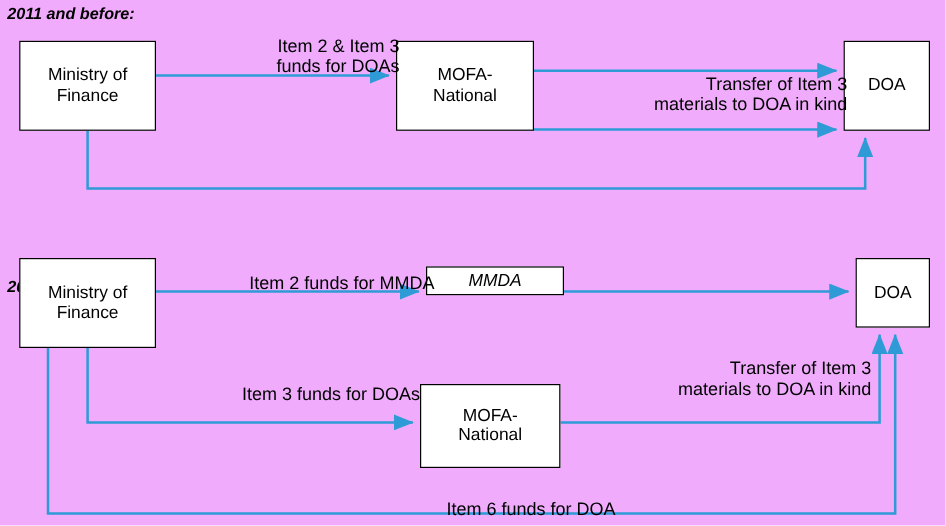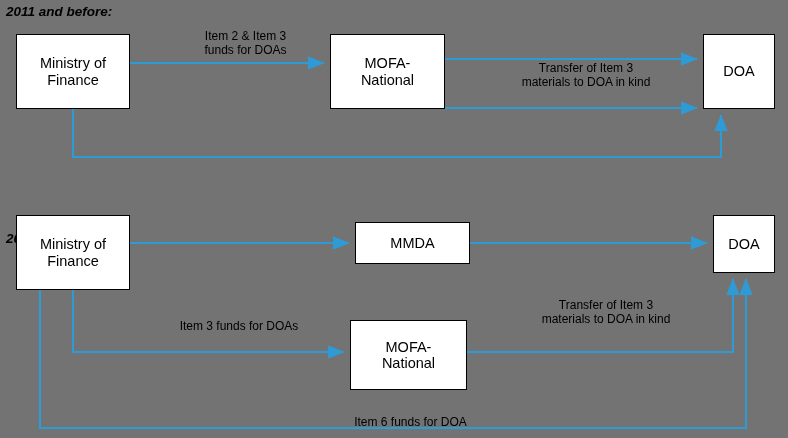--- a/index.html
+++ b/index.html
@@ -8,21 +8,21 @@
     background: #ffffff;
   }
   body {
     font-family: "Liberation Sans", sans-serif;
     color: #000000;
   }
   #stage {
     position: relative;
     width: 788px;
     height: 438px;
-    background: #737373;
+    background: #f0abfc;
     overflow: hidden;
   }
   .section-title {
     position: absolute;
     font-size: 13.5px;
     font-weight: bold;
     font-style: italic;
     color: #000;
     white-space: nowrap;
   }
@@ -36,24 +36,24 @@
     justify-content: center;
     text-align: center;
     font-size: 14.5px;
     line-height: 1.12;
     color: #000000;
     white-space: pre-line;
     z-index: 3;
   }
   .edge-label {
     position: absolute;
-    font-size: 12px;
+    font-size: 15px;
     line-height: 1.15;
     color: #000000;
-    text-align: center;
+    text-align: right;
     white-space: pre-line;
     z-index: 4;
   }
   svg.wires {
     position: absolute;
     left: 0;
     top: 0;
     width: 788px;
     height: 438px;
     z-index: 1;
@@ -97,28 +97,29 @@
   <div class="section-title" style="left:6px; top:188px;margin-top:43px;">2012:</div>
 
   <div class="node" style="left:16px; top:34px; width:114px; height:75px;">Ministry of
 Finance</div>
   <div class="node" style="left:330px; top:34px; width:115px; height:75px;">MOFA-
 National</div>
   <div class="node" style="left:703px; top:34px; width:72px; height:75px;">DOA</div>
 
   <div class="node" style="left:16px; top:215px; width:114px; height:75px;">Ministry of
 Finance</div>
-  <div class="node" style="left:355px; top:222px; width:115px; height:42px;">MMDA</div>
+  <div class="node" style="left:355px; top:222px; width:115px; height:24px;font-style:italic;">MMDA</div>
   <div class="node" style="left:350px; top:320px; width:117px; height:70px;">MOFA-
 National</div>
   <div class="node" style="left:713px; top:215px; width:62px; height:58px;">DOA</div>
 
   <div class="edge-label" style="left:158px; top:30px; width:175px;">Item 2 &amp; Item 3
 funds for DOAs</div>
   <div class="edge-label" style="left:466px; top:62px; width:240px;">Transfer of Item 3
 materials to DOA in kind</div>
 
+  <div class="edge-label" style="left:134px; top:228px; width:228px;">Item 2 funds for MMDA</div>
   <div class="edge-label" style="left:128px; top:320px; width:222px;">Item 3 funds for DOAs</div>
   <div class="edge-label" style="left:486px; top:299px; width:240px;">Transfer of Item 3
 materials to DOA in kind</div>
   <div class="edge-label" style="left:308px; top:416px; width:205px;">Item 6 funds for DOA</div>
 
 </div>
 
 </body></html>

